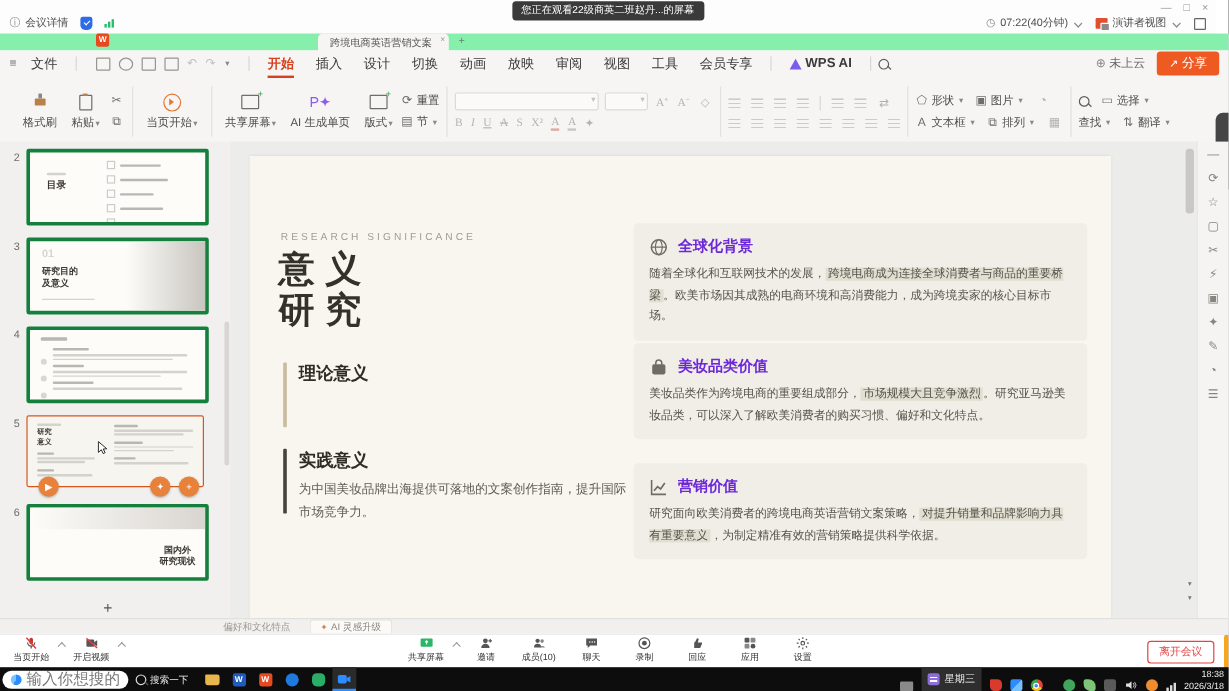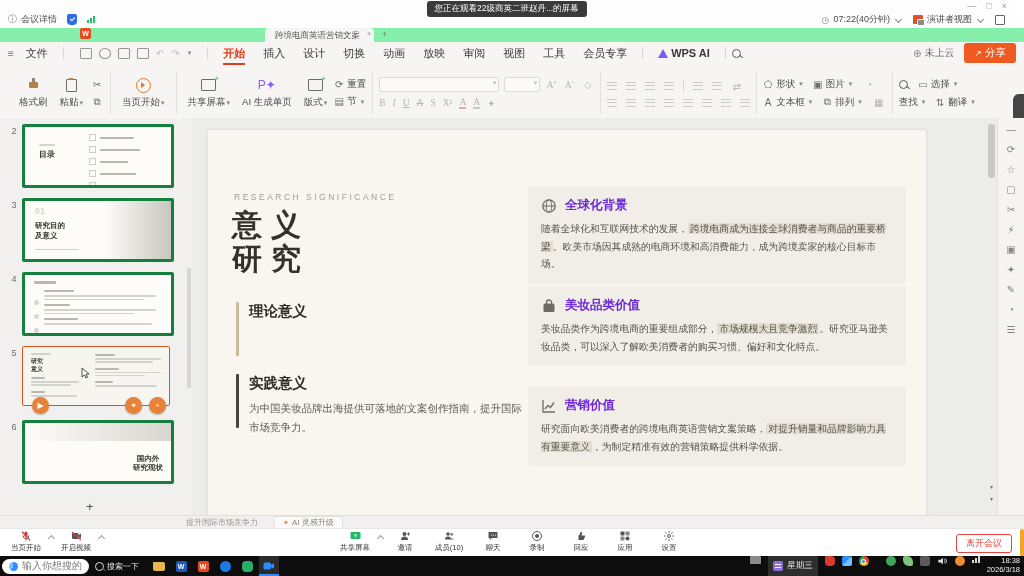--- a/index.html
+++ b/index.html
@@ -118,26 +118,26 @@
   .mc svg{display:block}
   .leftctl{position:absolute;left:4px;top:1px;display:flex}
   .ctrctl{position:absolute;left:50%;top:1px;transform:translateX(-50%);display:flex}
   .leave{position:absolute;right:12px;top:5px;border:1px solid #e64340;color:#e64340;font-size:9px;padding:2px 9px;border-radius:3px;background:#fff}
   .mb-scroll{position:absolute;right:0;top:0;width:4px;height:28px;background:#f5a623;border-radius:2px}
   .carrow{width:4px;height:4px;border-left:1px solid #9a9a9a;border-top:1px solid #9a9a9a;transform:rotate(45deg);margin:6px 0 0 1px}
   
   .taskbar{position:absolute;left:0;right:0;top:556px;height:20px;background:#0d0d0d;display:flex;align-items:center;color:#ddd}
   .tsearch{display:flex;align-items:center;background:#fff;border-radius:9px;height:15px;margin-left:2px;padding:0 7px;gap:4px}
   .tsearch .dot{width:9px;height:9px;border-radius:50%;background:conic-gradient(#2d8cff 0 60%,#7bc3ff 0 100%)}
-  .tsearch span{font-size:10px;color:#7b7b7b;white-space:nowrap}
+  .tsearch span{font-size:13px;color:#7b7b7b;white-space:nowrap}
   .tsbtn{font-size:8px;color:#e8e8e8;margin-left:6px;display:flex;align-items:center;gap:3px;white-space:nowrap}
   .tico{width:20px;height:20px;display:flex;align-items:center;justify-content:center;position:relative}
   .tico.active{background:#2a2a2a;box-shadow:inset 0 -2px 0 #2d8cff}
   .sq{width:11px;height:11px;border-radius:2px;display:flex;align-items:center;justify-content:center;color:#fff;font-size:7px;font-weight:bold}
-  .traygrp{margin-left:auto;display:flex;align-items:flex-start;gap:7px;padding-right:4px}
+  .traygrp{margin-left:auto;display:flex;align-items:flex-end;gap:7px;padding-right:4px}
   .weektile{display:flex;align-items:center;gap:4px;background:#2e2e2e;height:20px;padding:0 5px;font-size:8.5px;color:#eee}
   .cal{width:10px;height:10px;background:#8e6fd8;border-radius:2px;position:relative}
   .cal::after{content:"";position:absolute;left:2px;top:3px;right:2px;bottom:2px;background:repeating-linear-gradient(to bottom,#fff 0,#fff 1px,transparent 1px,transparent 3px)}
   .trico{width:10px;height:10px;border-radius:2px}
   .chromeic{width:10px;height:10px;border-radius:50%;background:conic-gradient(#ea4335 0 33%,#fbbc05 0 66%,#34a853 0 100%);position:relative}
   .chromeic::after{content:"";position:absolute;left:2.5px;top:2.5px;width:5px;height:5px;border-radius:50%;background:#4285f4;border:1px solid #fff;box-sizing:border-box}
   .sigw{display:flex;align-items:flex-end;gap:1px}.sigw i{width:2px;background:#ddd;display:block}
   .clock{font-size:7.5px;line-height:1.25;text-align:right;color:#eee;white-space:nowrap}
 </style>
 </head>
@@ -589,21 +589,21 @@
         <span>⚡</span>
         <span>▣</span>
         <span>✦</span>
         <span>✎</span>
         <span>◔</span>
         <span>☰</span>
       </div>
     </div>
 
     <div class="notesbar">
-      <span class="ph">提升国际市场竞争力</span>
+      <span class="ph">偏好和文化特点</span>
       <span class="aitab">
         <span style="color:#c9834a;font-size:7px">✦</span>
         <span>AI 灵感升级</span>
       </span>
     </div>
   </div>
 
   <div class="meetbar">
     <div class="leftctl">
       <div class="mc">

